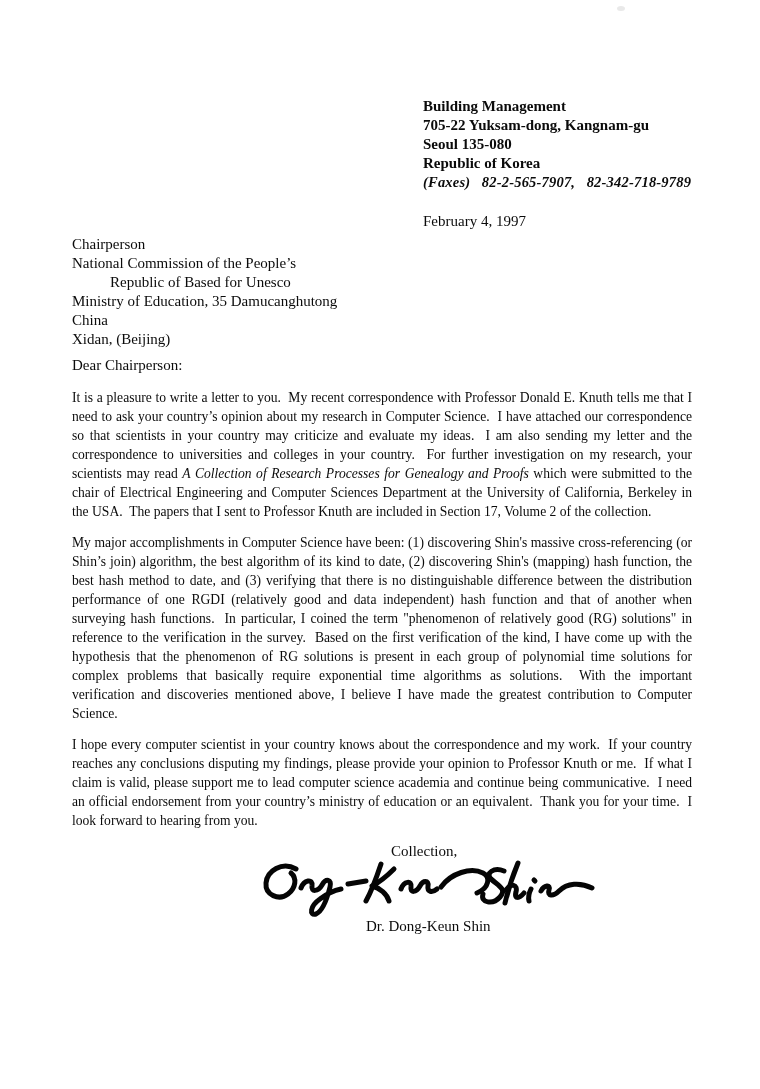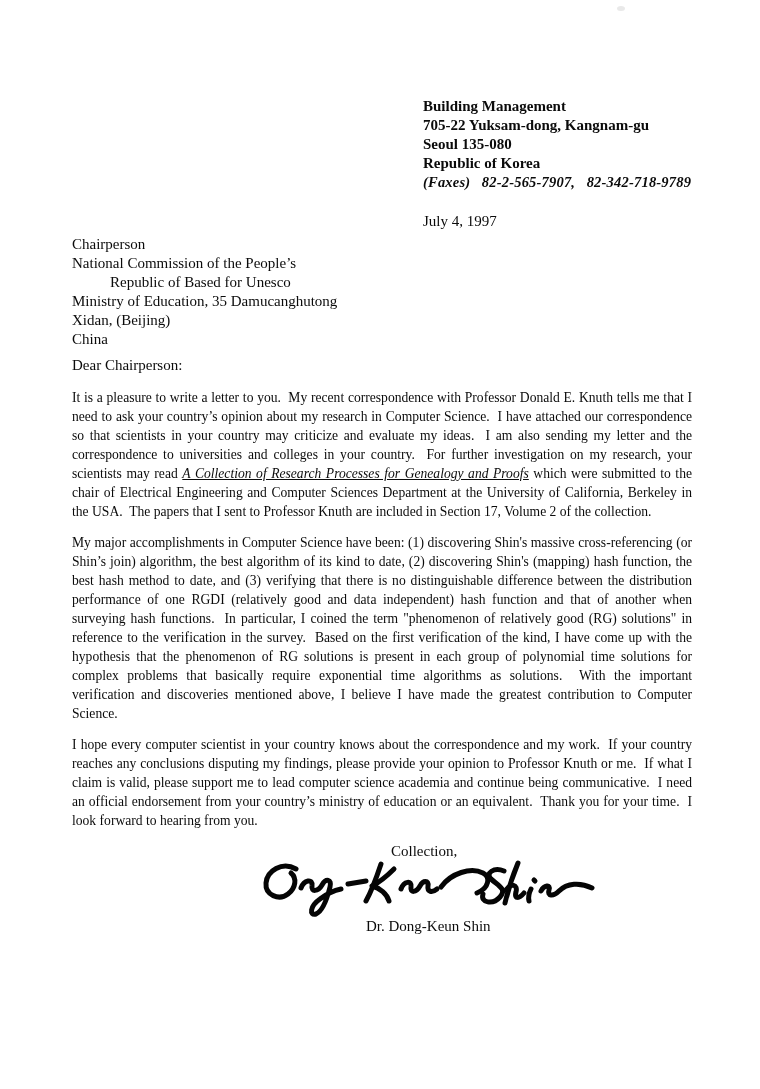--- a/index.html
+++ b/index.html
@@ -60,21 +60,21 @@
     position: absolute;
     left: 72px; top: 388px;
     width: 620px;
   }
   .letter-body p {
     font-size: 13.6px;
     line-height: 19px;
     text-align: justify;
     margin: 0 0 12px 0;
   }
-  .letter-body .seg-italic { font-style: italic; text-decoration: underline; }
+  .letter-body .seg-italic { font-style: italic; }
   .closing {
     font-size: 15px;
     line-height: 19px;
     margin: 2px 0 0 319px;
   }
   .signature-svg {
     display: block;
     margin: -4px 0 0 188px;
   }
   .signer-name {
@@ -97,29 +97,29 @@
   <div class="scan-dot"></div>
 
   <div class="sender-block">
       <div class="sender-line">Building Management</div>
       <div class="sender-line">705-22 Yuksam-dong, Kangnam-gu</div>
       <div class="sender-line">Seoul 135-080</div>
       <div class="sender-line">Republic of Korea</div>
       <div class="fax-line">(Faxes)&nbsp;&nbsp; 82-2-565-7907,&nbsp;&nbsp; 82-342-718-9789</div>
     </div>
 
-  <div class="date-line">July 4, 1997</div>
+  <div class="date-line">February 4, 1997</div>
 
   <div class="recipient-block">
       <div class="recipient-line">Chairperson</div>
       <div class="recipient-line">National Commission of the People’s</div>
       <div class="recipient-line indent">Republic of Based for Unesco</div>
       <div class="recipient-line">Ministry of Education, 35 Damucanghutong</div>
+      <div class="recipient-line">China</div>
       <div class="recipient-line">Xidan, (Beijing)</div>
-      <div class="recipient-line">China</div>
     </div>
 
   <div class="salutation">Dear Chairperson:</div>
 
   <div class="content">
 
     <div class="letter-body">
         <p><span class="seg">It is a pleasure to write a letter to you.&nbsp; My recent correspondence with Professor Donald E. Knuth tells me that I need to ask your country’s opinion about my research in Computer Science.&nbsp; I have attached our correspondence so that scientists in your country may criticize and evaluate my ideas.&nbsp; I am also sending my letter and the correspondence to universities and colleges in your country.&nbsp; For further investigation on my research, your scientists may read </span><span class="seg-italic">A Collection of Research Processes for Genealogy and Proofs</span><span class="seg"> which were submitted to the chair of Electrical Engineering and Computer Sciences Department at the University of California, Berkeley in the USA.&nbsp; The papers that I sent to Professor Knuth are included in Section 17, Volume 2 of the collection.</span></p>
         <p><span class="seg">My major accomplishments in Computer Science have been: (1) discovering Shin's massive cross-referencing (or Shin’s join) algorithm, the best algorithm of its kind to date, (2) discovering Shin's (mapping) hash function, the best hash method to date, and (3) verifying that there is no distinguishable difference between the distribution performance of one RGDI (relatively good and data independent) hash function and that of another when surveying hash functions.&nbsp; In particular, I coined the term "phenomenon of relatively good (RG) solutions" in reference to the verification in the survey.&nbsp; Based on the first verification of the kind, I have come up with the hypothesis that the phenomenon of RG solutions is present in each group of polynomial time solutions for complex problems that basically require exponential time algorithms as solutions.&nbsp; With the important verification and discoveries mentioned above, I believe I have made the greatest contribution to Computer Science.</span></p>
         <p><span class="seg">I hope every computer scientist in your country knows about the correspondence and my work.&nbsp; If your country reaches any conclusions disputing my findings, please provide your opinion to Professor Knuth or me.&nbsp; If what I claim is valid, please support me to lead computer science academia and continue being communicative.&nbsp; I need an official endorsement from your country’s ministry of education or an equivalent.&nbsp; Thank you for your time.&nbsp; I look forward to hearing from you.</span></p>

